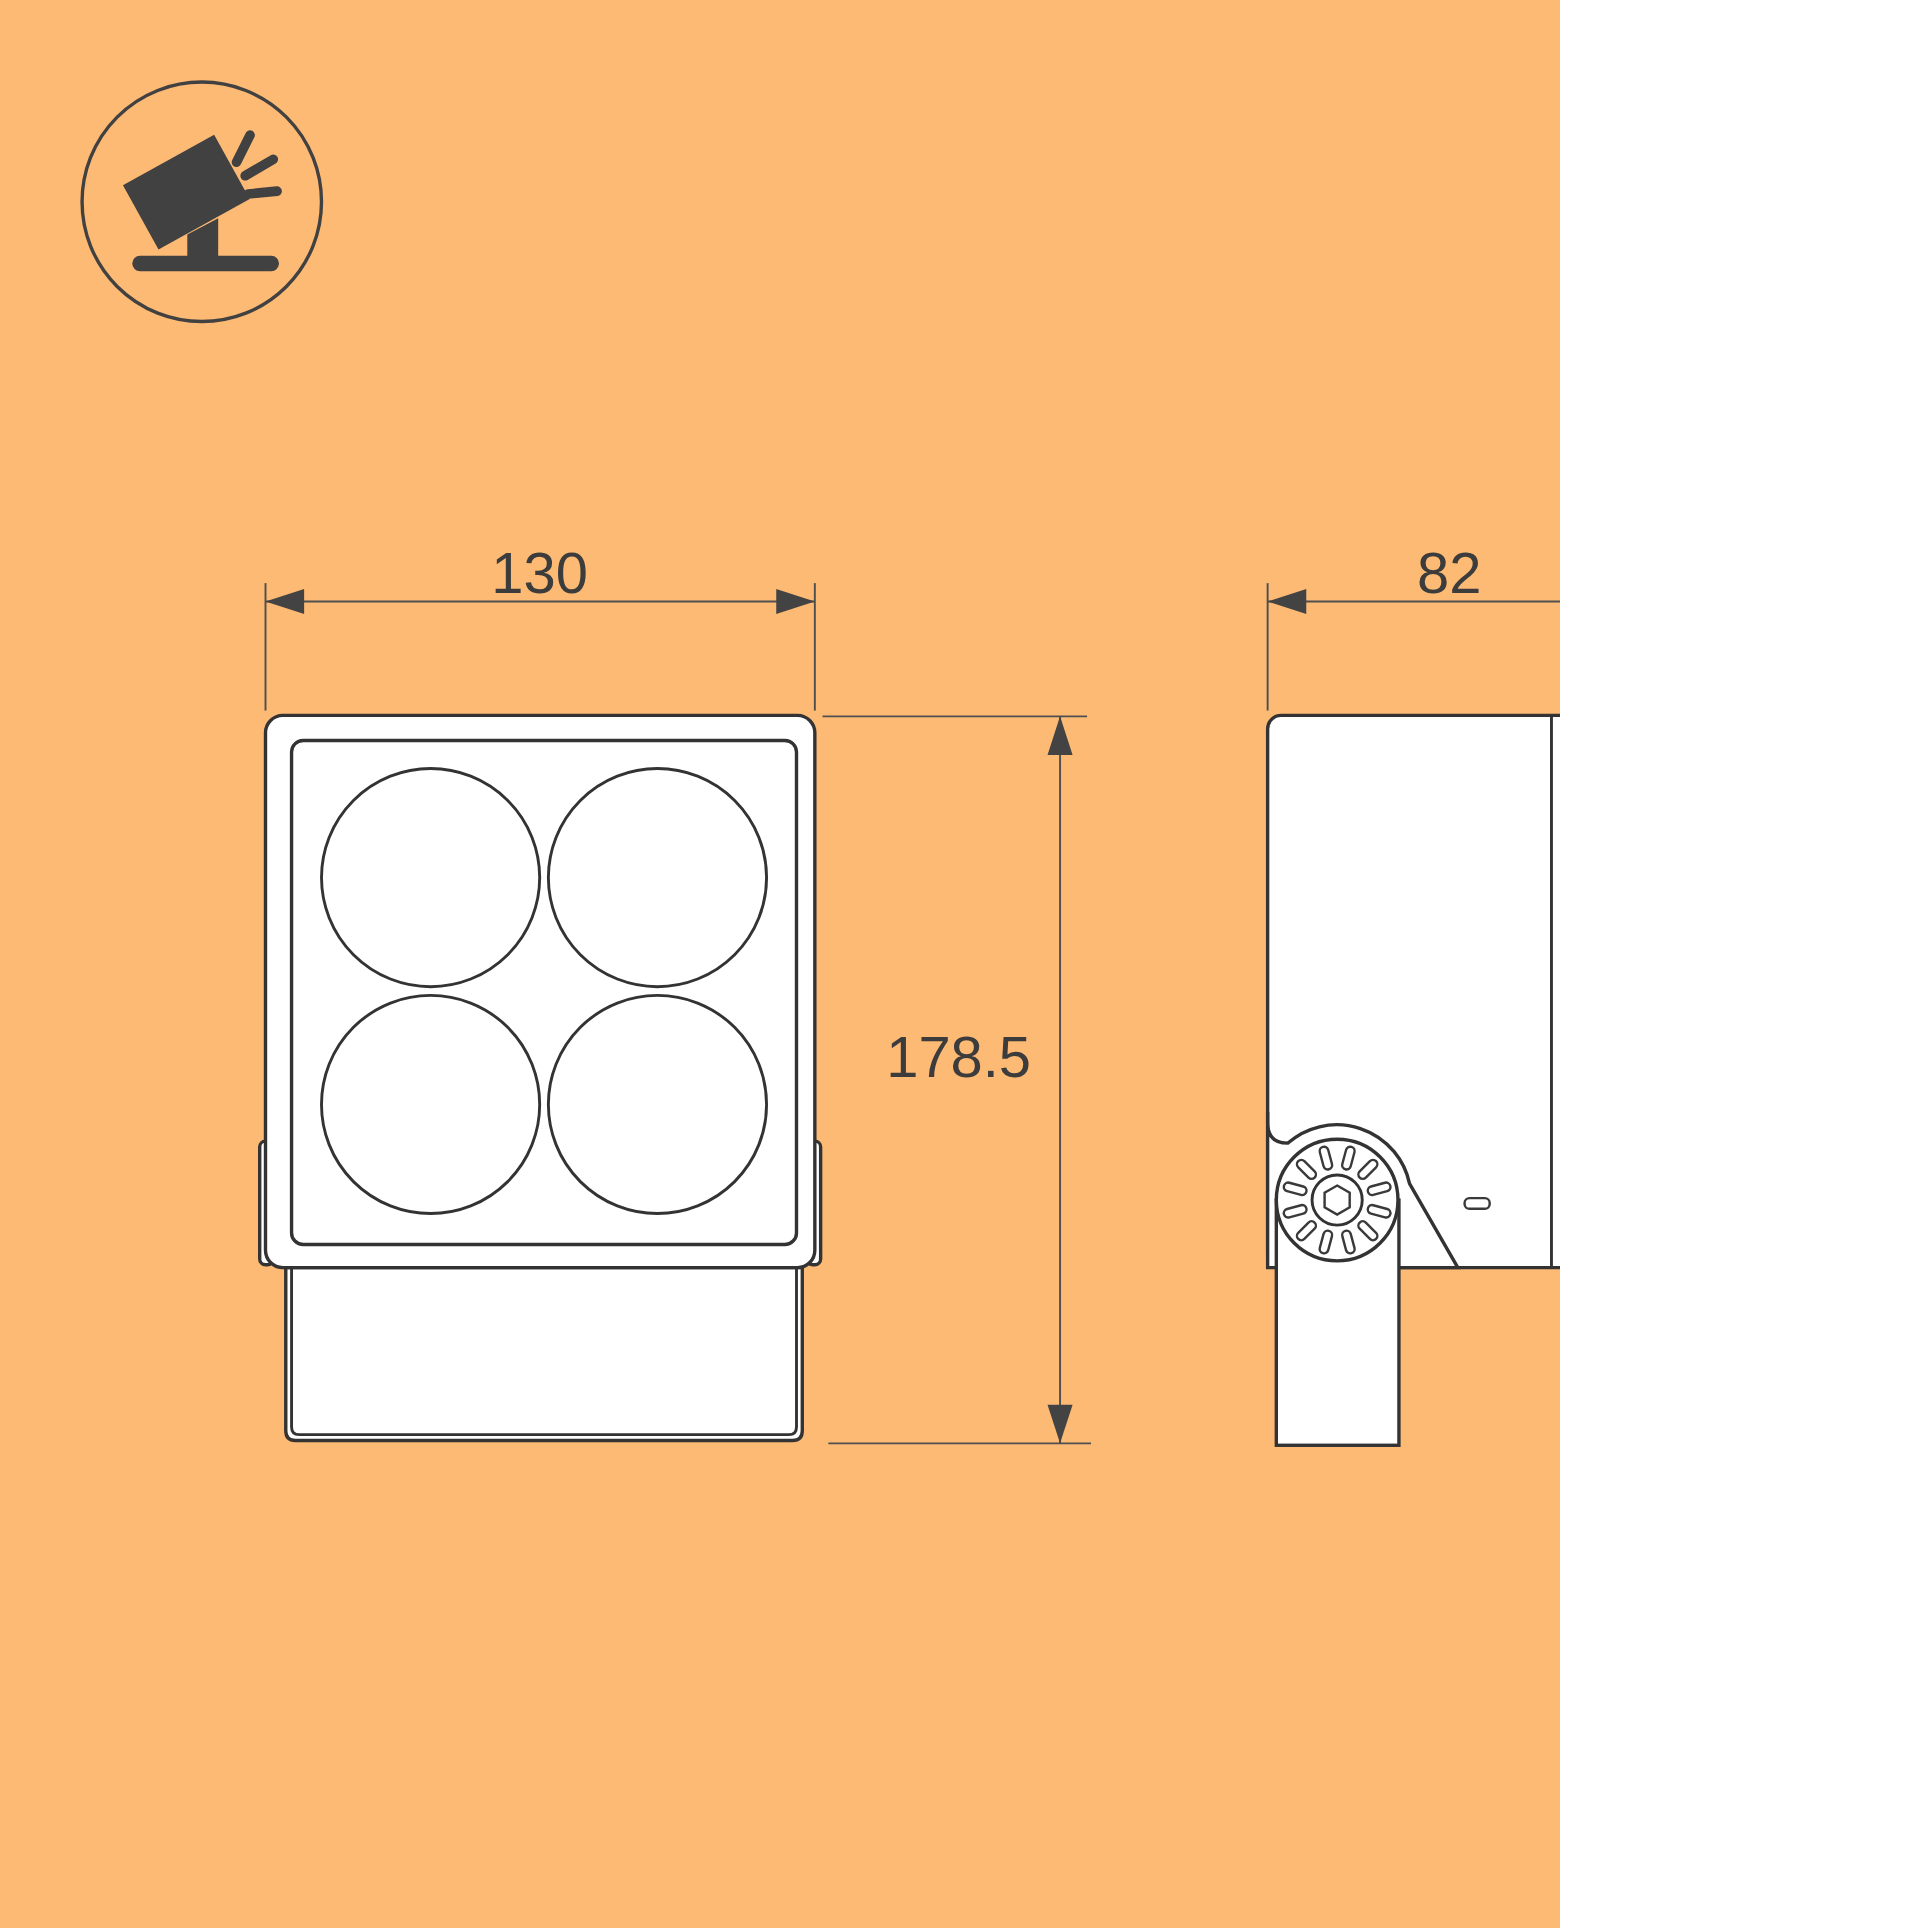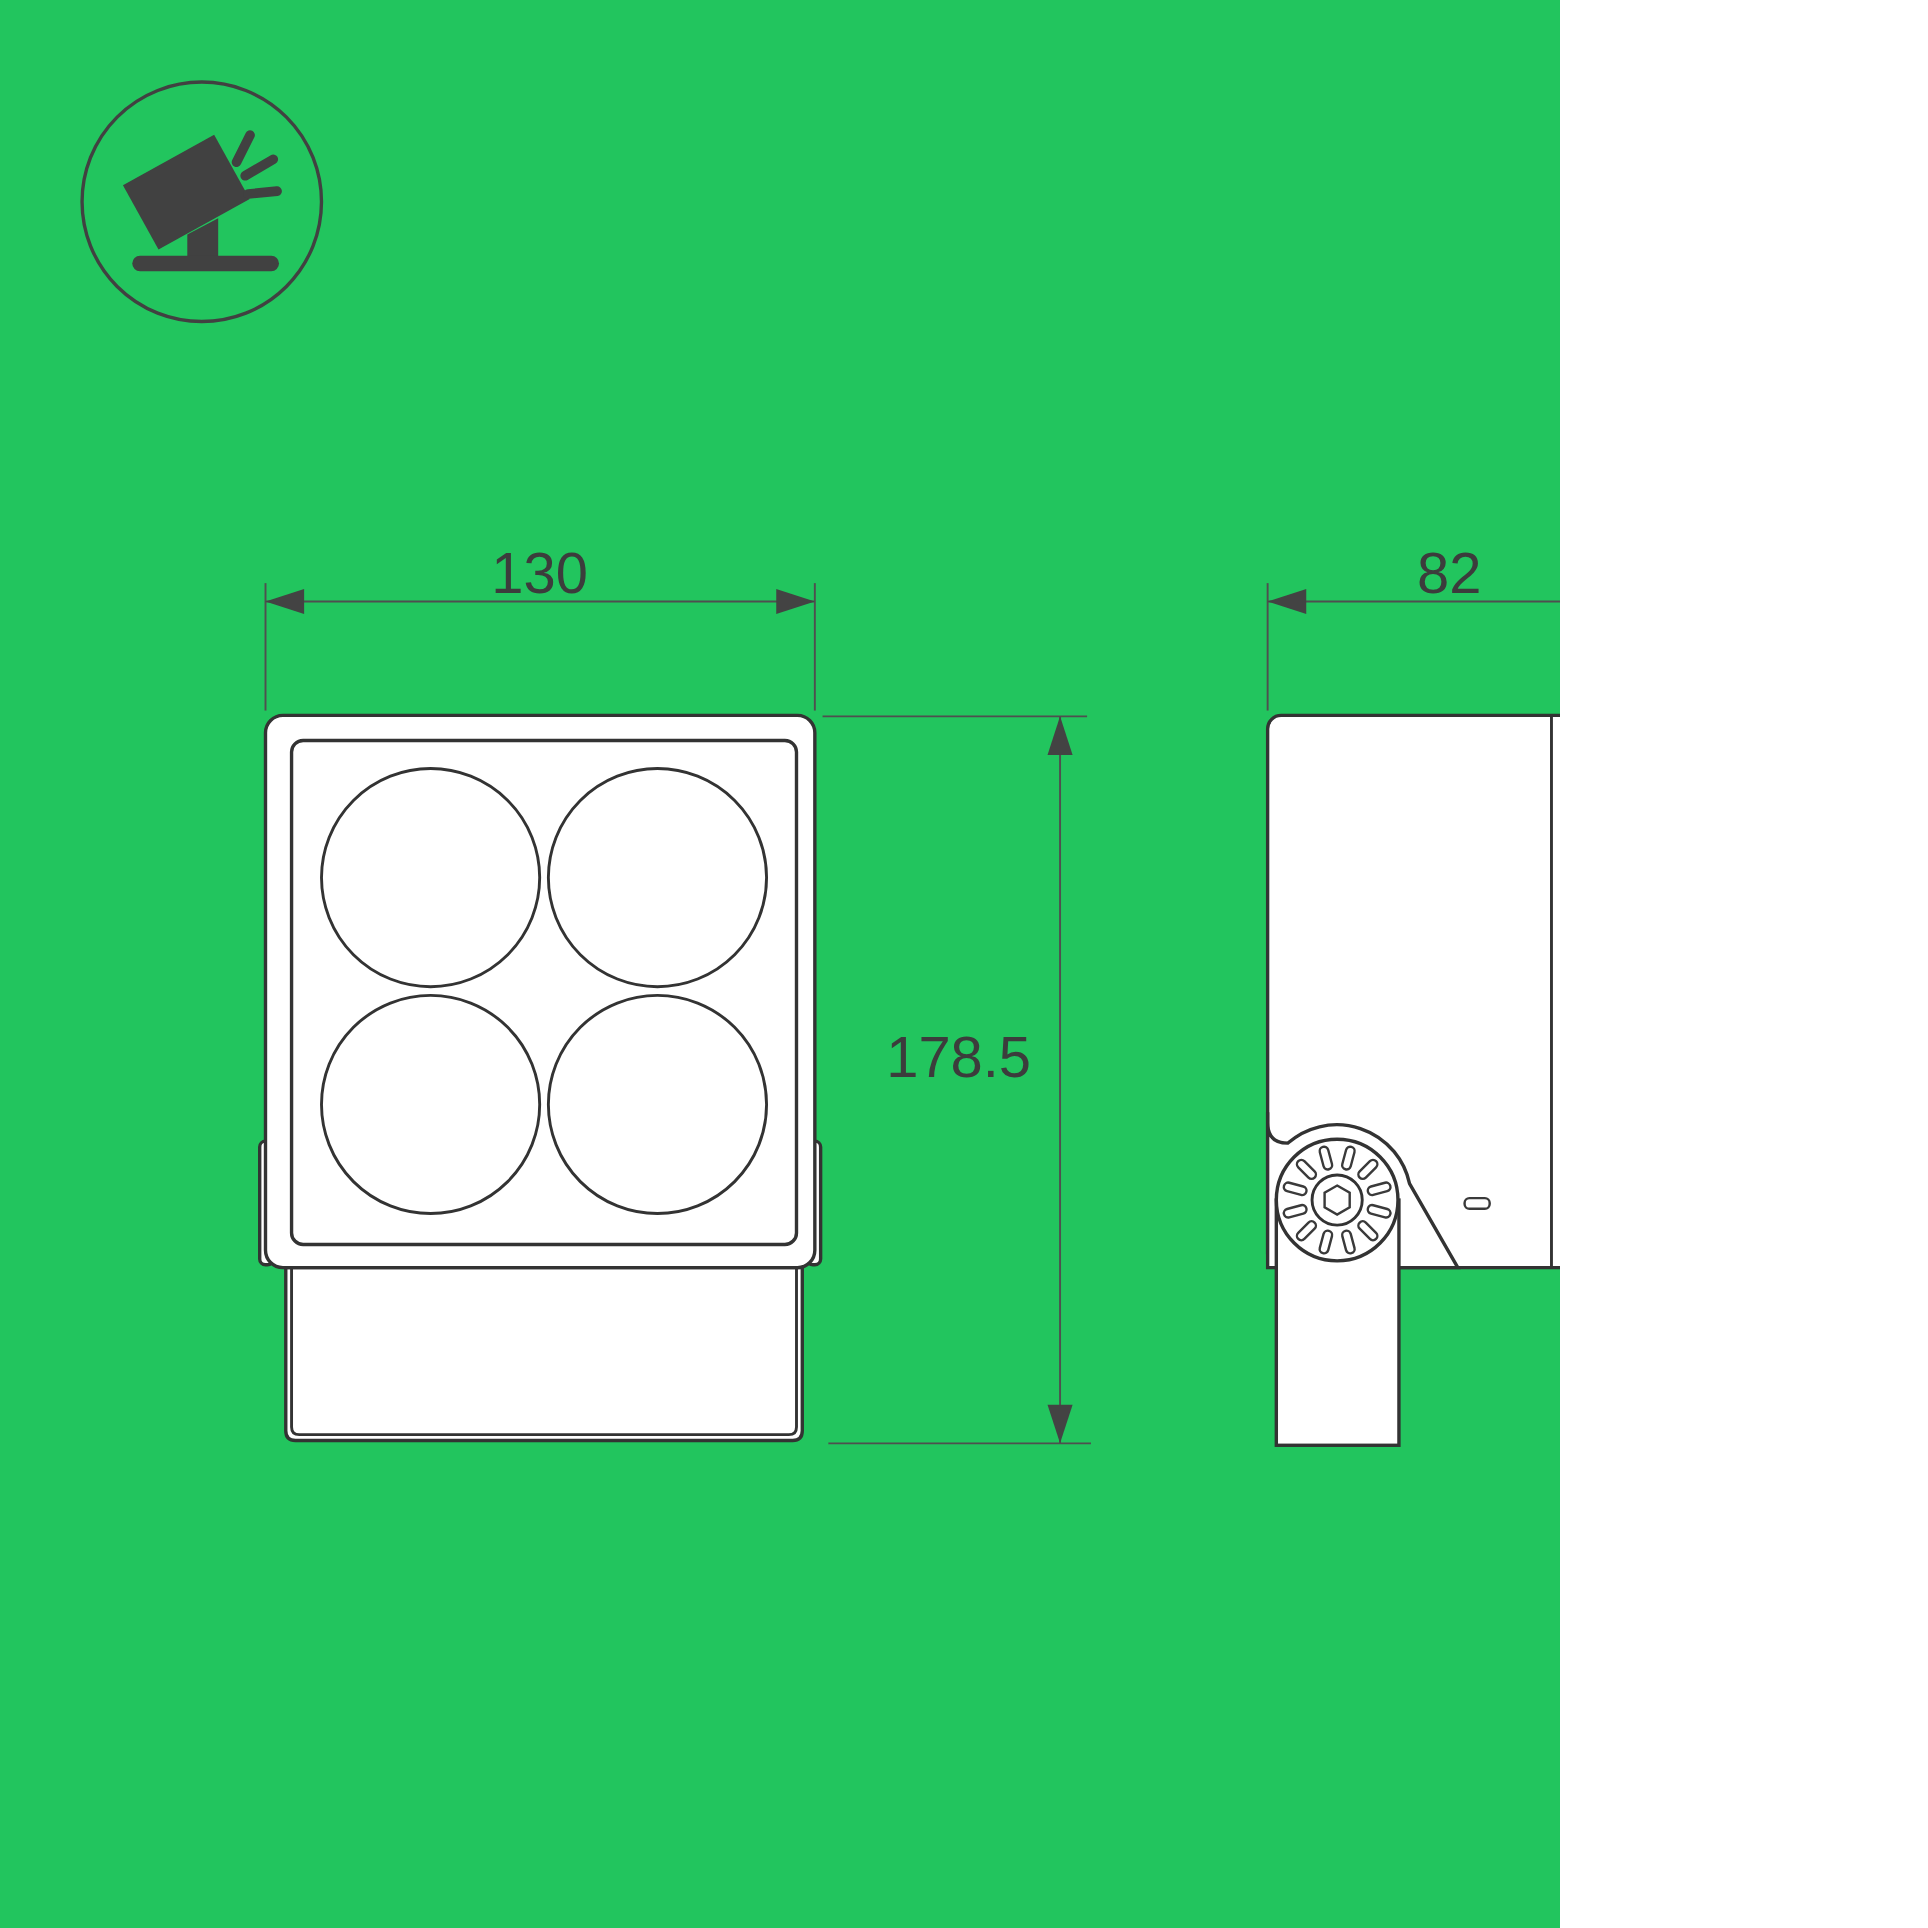--- a/index.html
+++ b/index.html
@@ -1,16 +1,16 @@
 <!DOCTYPE html>
 <html><head>
 <meta charset="utf-8">
 <style>
   html,body{margin:0;padding:0;background:#ffffff;}
-  .canvas{position:relative;width:1560px;height:1928px;background:#22c55e;overflow:hidden;}
+  .canvas{position:relative;width:1560px;height:1928px;background:#fdba74;overflow:hidden;}
   svg{position:absolute;left:0;top:0;}
   .outline{fill:#ffffff;stroke:#333333;stroke-width:3.5;}
   .outline-thin{fill:none;stroke:#333333;stroke-width:3;}
   .detail{fill:none;stroke:#3a3a3a;stroke-width:2.5;}
   .dimline{stroke:#4f4f4f;stroke-width:2;fill:none;}
   .arrow{fill:#434343;stroke:none;}
   .dim-text{font-family:"Liberation Sans",sans-serif;font-size:60px;fill:#3c3c3c;}
   .icon-fill{fill:#414141;stroke:none;}
   .icon-stroke{fill:none;stroke:#414141;stroke-width:3.5;}
   .icon-ray{stroke:#414141;stroke-width:10;stroke-linecap:round;fill:none;}

